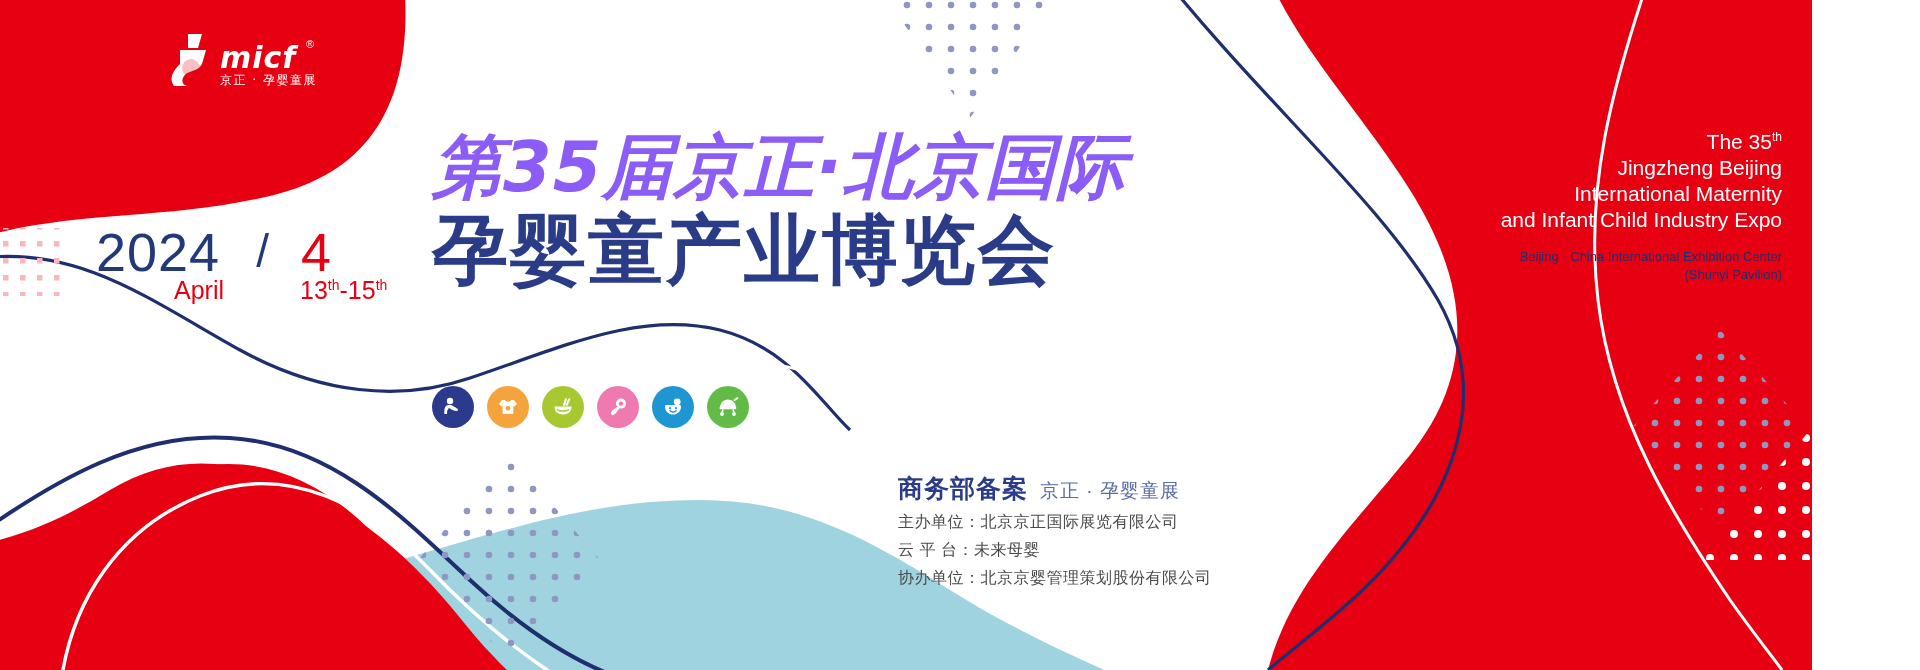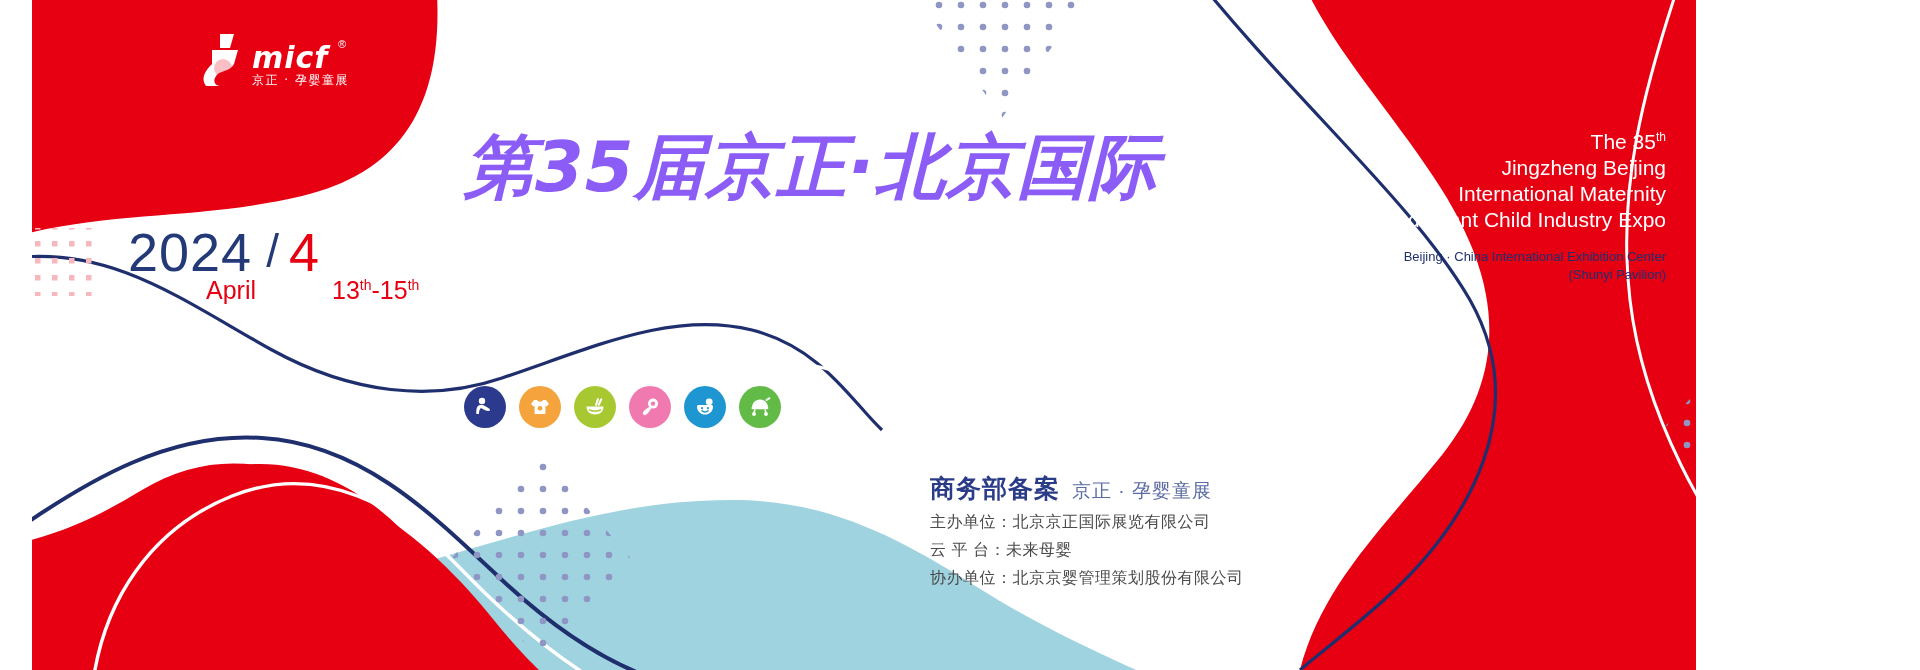--- a/index.html
+++ b/index.html
@@ -1,24 +1,24 @@
 <!DOCTYPE html>
 <html><head>
 <meta charset="utf-8">
 <style>
   html,body{margin:0;padding:0;background:#fff;}
   body{font-family:"Liberation Sans","DejaVu Sans",sans-serif;}
-  #stage{position:relative;width:1664px;height:670px;overflow:hidden;background:#ffffff;margin-left:32px;}
+  #stage{position:relative;width:1812px;height:670px;overflow:hidden;background:#ffffff;}
 
   .layer{position:absolute;top:0;left:0;width:1920px;height:670px;}
   svg.layer{display:block;}
 
   
   #date-block{position:absolute;left:96px;top:226px;width:340px;}
-  .date-row{display:flex;align-items:flex-end;}
+  .date-row{display:flex;align-items:flex-end;gap:22px;}
   .year{font-size:54px;line-height:52px;color:#243a78;letter-spacing:1px;}
   .slash{font-size:46px;line-height:50px;color:#243a78;font-weight:300;margin:0 10px 2px 14px;}
   .month-num{font-size:54px;line-height:52px;color:#e60012;}
   .date-row2{display:flex;align-items:flex-end;margin-top:-6px;padding-left:78px;}
   .month-en{font-size:25px;line-height:26px;color:#e60012;}
   .days{font-size:25px;line-height:26px;color:#e60012;margin-left:76px;}
   .days sup{font-size:14px;}
   .venue-cn{display:flex;align-items:center;margin-top:9px;font-size:17px;color:#243a78;white-space:nowrap;}
   .pin{width:11px;height:15px;margin-right:6px;position:relative;flex:0 0 auto;}
   .pin svg{display:block;}
@@ -150,20 +150,21 @@
       <span class="month-num">4</span>
     </div>
     <div class="date-row2">
       <span class="month-en">April</span>
       <span class="days"><span>13</span><sup>th</sup><span>-15</span><sup>th</sup></span>
     </div>
   </div>
 
   <div id="title-block">
     <div class="title-line1">第35届京正·北京国际</div>
+    <div class="title-line2">孕婴童产业博览会</div>
   </div>
 
   <div id="badges">
     <div class="badge" style="background:#2b3a8c">
       <svg width="24" height="24" viewBox="0 0 24 24">
           <circle cx="9" cy="6" r="3.2" fill="#fff"></circle>
           <path d="M7,10 C4,10.5 3,14 3.4,19 L6,19 C6,16 6.6,14 8,13 C10,14.5 13,15.8 15.5,16 C17,16.1 17.6,14.6 16.4,13.8 C14,12.2 11.6,10.6 9.6,10.1 Z" fill="#fff"></path>
         </svg>
     </div>
     <div class="badge" style="background:#f5a33c">

